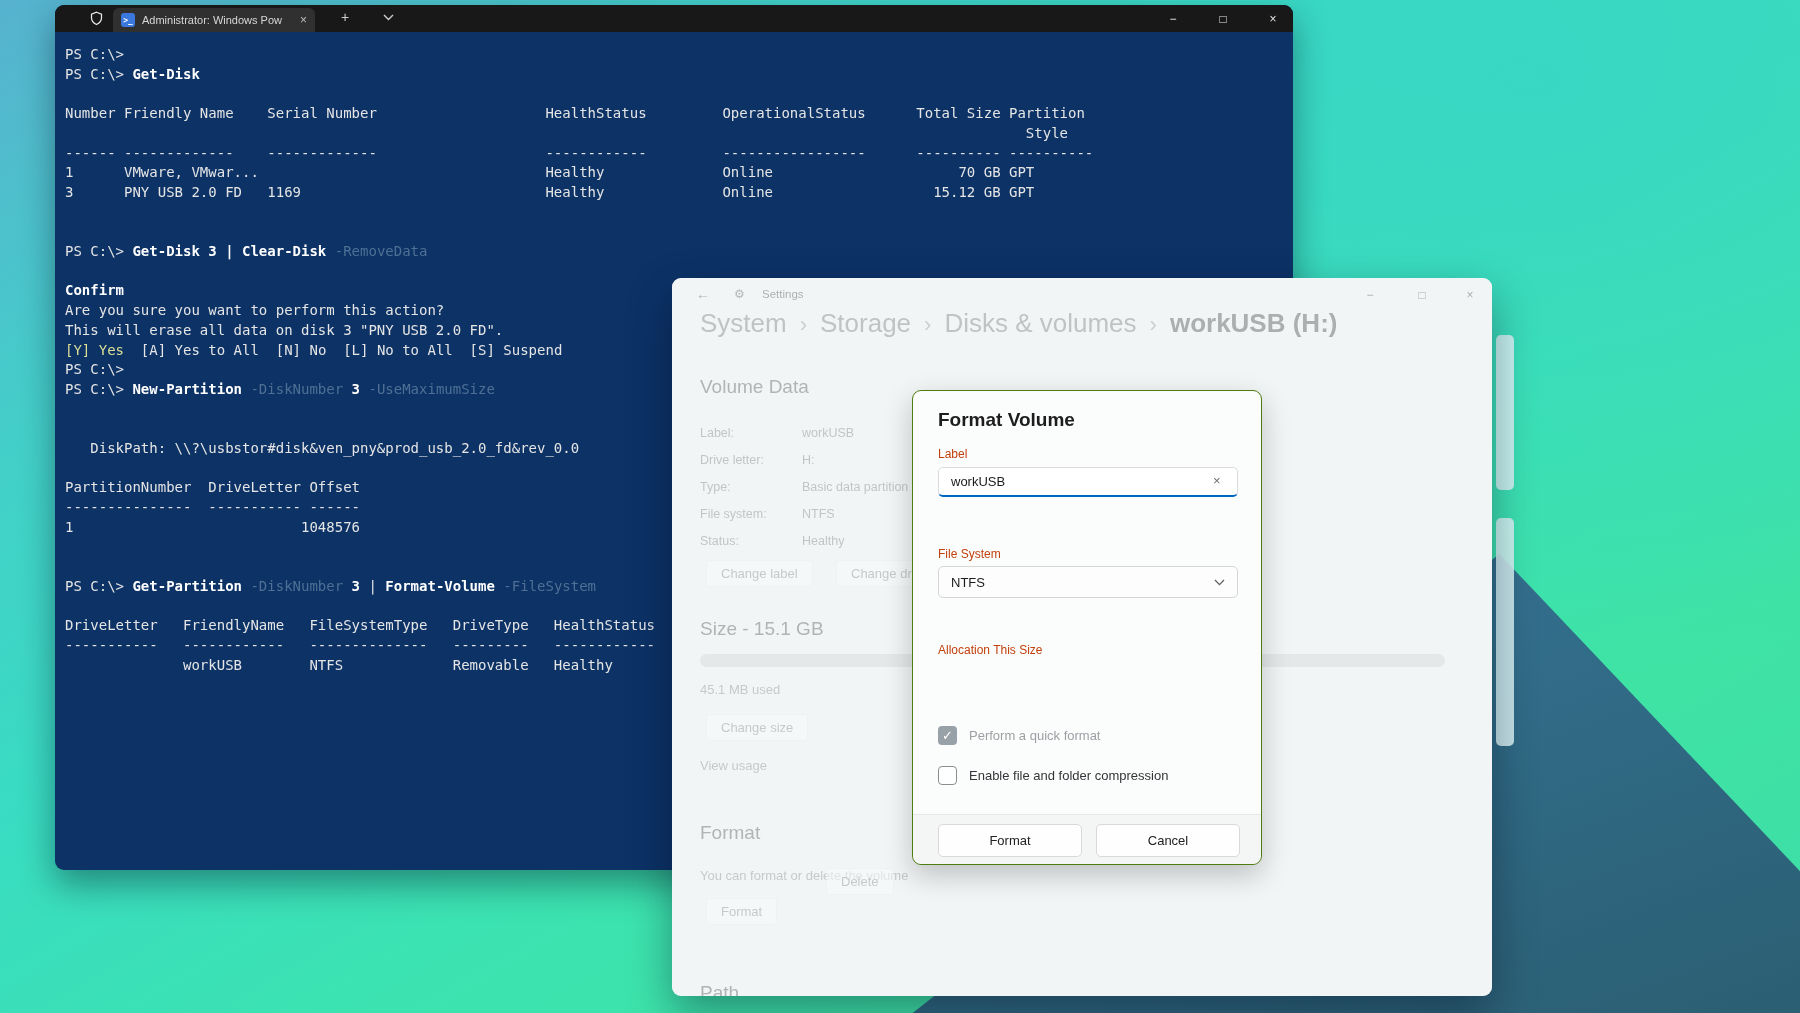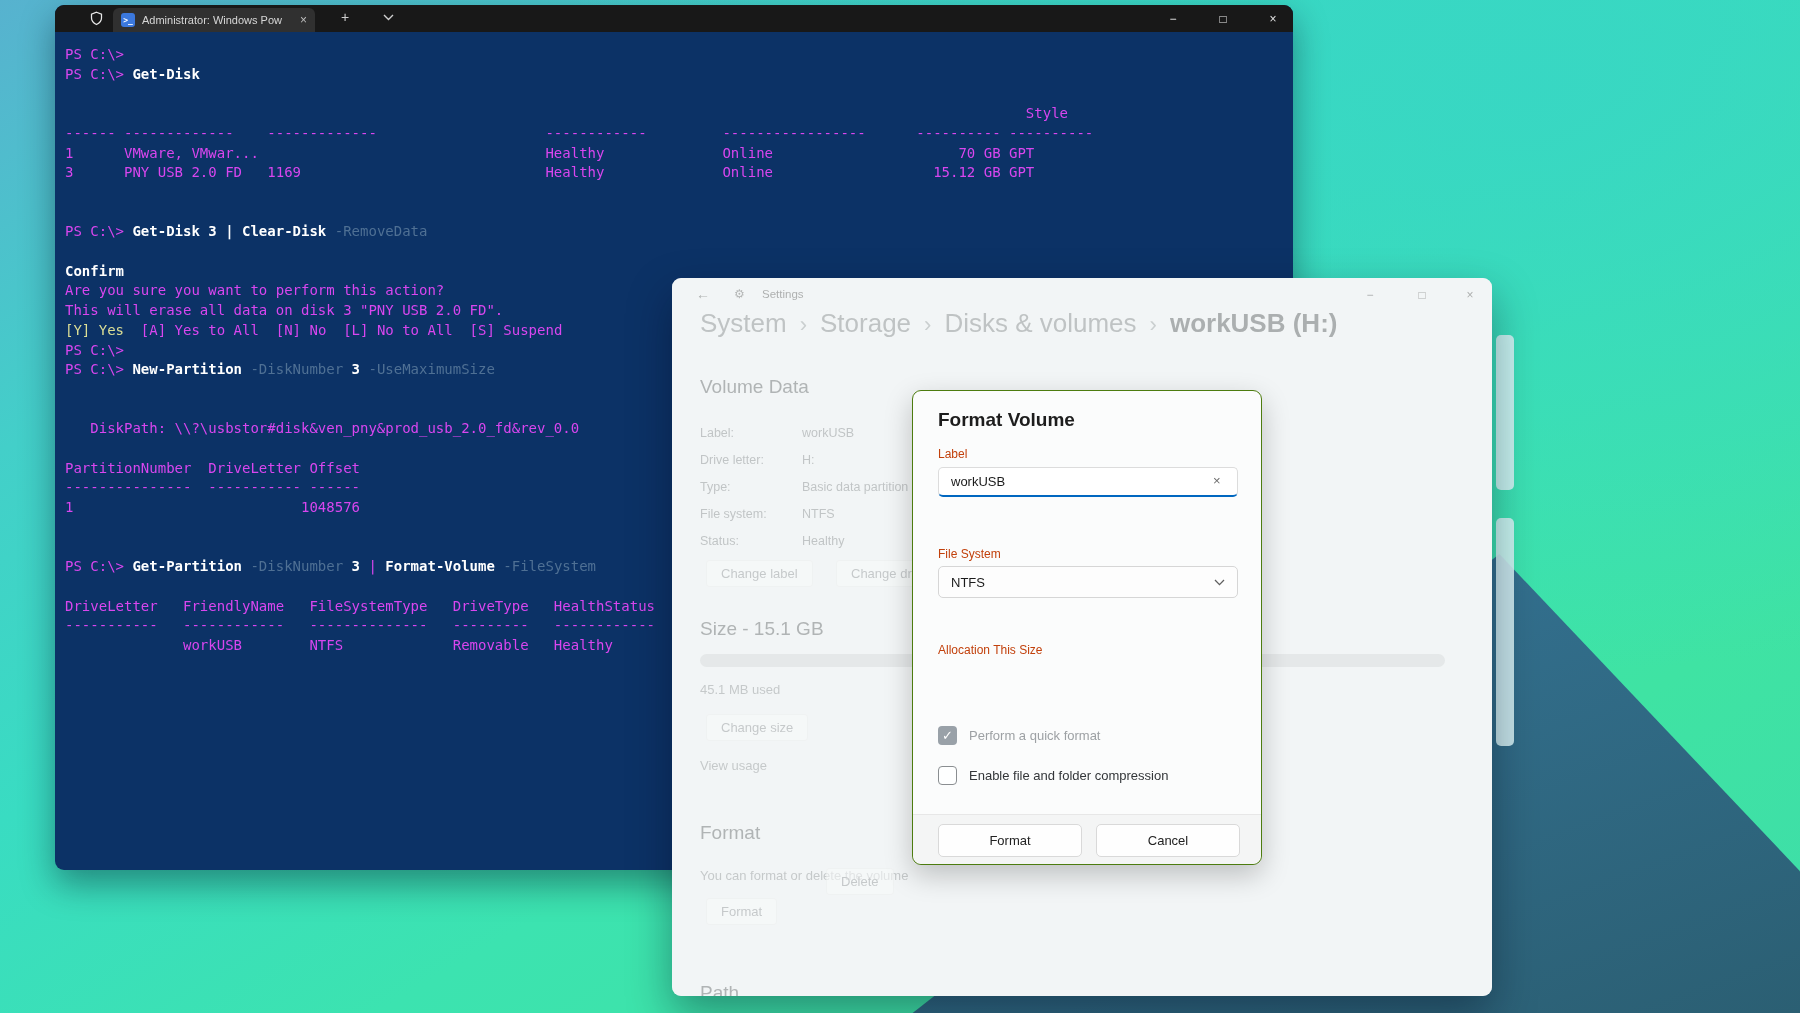--- a/index.html
+++ b/index.html
@@ -30,21 +30,21 @@
   .term-tab-close{color:#bdbdbd;font-size:12px;margin-left:6px;flex:0 0 auto;cursor:default;}
   .term-plus{position:absolute;left:286px;top:4px;color:#cfcfcf;font-size:14px;}
   .term-chev{position:absolute;left:328px;top:8px;}
   .term-ctl{position:absolute;top:0;height:27px;width:44px;display:flex;align-items:center;
     justify-content:center;color:#e2e2e2;font-size:12px;}
   .t-min{left:1096px;} .t-max{left:1146px;} .t-close{left:1196px;}
   .term-body{position:absolute;left:0;top:27px;right:0;bottom:0;padding:13px 6px 0 10px;
     font-family:"DejaVu Sans Mono",monospace;font-size:14px;line-height:19.7px;
     border-radius:0 0 9px 9px;overflow:hidden;}
   .tl{white-space:pre;min-height:19.7px;}
-  .tl .p{color:#d946ef;} .tl .c{color:#ffffff;font-weight:700;}
+  .tl .p{color:#e5e5e5;} .tl .c{color:#ffffff;font-weight:700;}
   .tl .d{color:#4f7094;} .tl .y{color:#dcdf96;} .tl .b{color:#ffffff;font-weight:700;}
 
   
   .settings{position:absolute;left:672px;top:278px;width:820px;height:718px;border-radius:9px;
     background:#f2f4f5;box-shadow:0 18px 44px rgba(0,10,30,.38);overflow:hidden;}
   .set-bar{position:absolute;left:0;top:0;right:0;height:34px;}
   .set-back{position:absolute;left:24px;top:8px;font-size:14px;color:#5d5d5d;}
   .set-gear{position:absolute;left:62px;top:9px;font-size:12px;color:#6a6a6a;}
   .set-title{position:absolute;left:90px;top:10px;font-size:11.5px;color:#5a5a5a;}
   .set-ctl{position:absolute;top:4px;width:40px;height:26px;display:flex;align-items:center;
@@ -111,20 +111,21 @@
         <path d="M1 2 L5.5 6.5 L10 2" fill="none" stroke="#cfcfcf" stroke-width="1.4"></path>
       </svg>
       <div class="term-ctl t-min">−</div>
       <div class="term-ctl t-max">□</div>
       <div class="term-ctl t-close">×</div>
     </div>
     <div class="term-body">
         <div class="tl"><span class="p">PS C:\&gt;</span></div>
         <div class="tl"><span class="p">PS C:\&gt; </span><span class="c">Get-Disk</span></div>
         <div class="tl">&nbsp;</div>
+        <div class="tl"><span class="p">Number Friendly Name    Serial Number                    HealthStatus         OperationalStatus      Total Size Partition</span></div>
         <div class="tl"><span class="p">                                                                                                                  Style</span></div>
         <div class="tl"><span class="p">------ -------------    -------------                    ------------         -----------------      ---------- ----------</span></div>
         <div class="tl"><span class="p">1      VMware, VMwar...                                  Healthy              Online                      70 GB GPT</span></div>
         <div class="tl"><span class="p">3      PNY USB 2.0 FD   1169                             Healthy              Online                   15.12 GB GPT</span></div>
         <div class="tl">&nbsp;</div>
         <div class="tl">&nbsp;</div>
         <div class="tl"><span class="p">PS C:\&gt; </span><span class="c">Get-Disk 3 | Clear-Disk</span><span class="d"> -RemoveData</span></div>
         <div class="tl">&nbsp;</div>
         <div class="tl"><span class="b">Confirm</span></div>
         <div class="tl"><span class="p">Are you sure you want to perform this action?</span></div>

